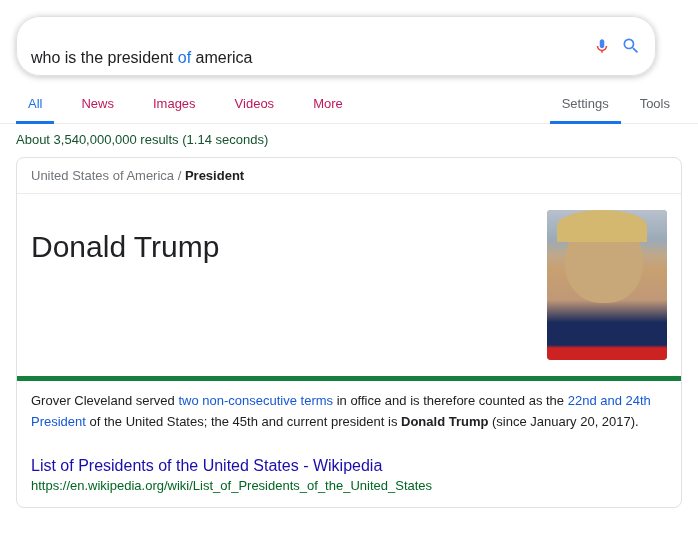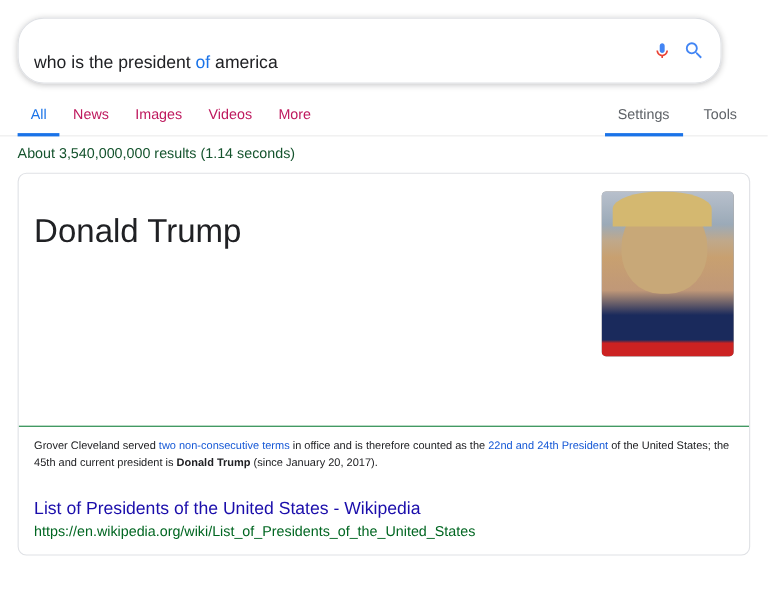--- a/index.html
+++ b/index.html
@@ -47,21 +47,21 @@
     
     .nav-tabs {
       display: flex;
       align-items: center;
       border-bottom: 1px solid #ebebeb;
       padding: 0 16px;
     }
     .nav-left {
       display: flex;
       align-items: flex-end;
-      gap: 0;
+      gap: 15px;
       flex: 1;
     }
     .nav-tab {
       padding: 10px 12px;
       font-size: 13px;
       color: #be185d;
       cursor: pointer;
       text-decoration: none;
       border-bottom: 3px solid transparent;
       margin-bottom: -1px;
@@ -160,25 +160,24 @@
       left: 10px;
       width: 90px;
       height: 32px;
       background: #d4b870;
       border-radius: 50% 50% 0 0;
     }
 
     
     .card-description {
       padding: 10px 14px 14px 14px;
-      font-size: 10px;
+      font-size: 13px;
       color: #202124;
       line-height: 1.6;
-      border-top: 1px solid #15803d;
-      margin-top: 47px;
+      border-top: 5px solid #15803d;
     }
     .card-description .blue-text {
       color: #1558d6;
     }
     .card-description .bold-text {
       font-weight: 700;
     }
 
     
     .wiki-link-section {
@@ -231,20 +230,23 @@
   </div>
   <div class="nav-right">
     <a class="nav-tab">Settings</a>
     <a class="nav-tab">Tools</a>
   </div>
 </nav>
 
 <div class="results-count">About 3,540,000,000 results (1.14 seconds)</div>
 
 <div class="knowledge-card">
+  <div class="card-breadcrumb">
+    <span>United States of America / </span><span class="bold">President</span>
+  </div>
   <div class="card-main">
     <div class="card-title-section">
       <h1 class="card-title">Donald Trump</h1>
     </div>
     <div class="card-image">
       <div class="trump-portrait"></div>
     </div>
   </div>
   <div class="card-description">
     <span>Grover Cleveland served </span><span class="blue-text">two</span><span class="blue-text"> non-consecutive </span><span class="blue-text">terms</span><span> in office and is therefore counted as the </span><span class="blue-text">22nd and 24th President</span><span> of the United States; the 45th and current president is </span><span class="bold-text">Donald Trump</span><span> (since January 20, 2017).</span>

